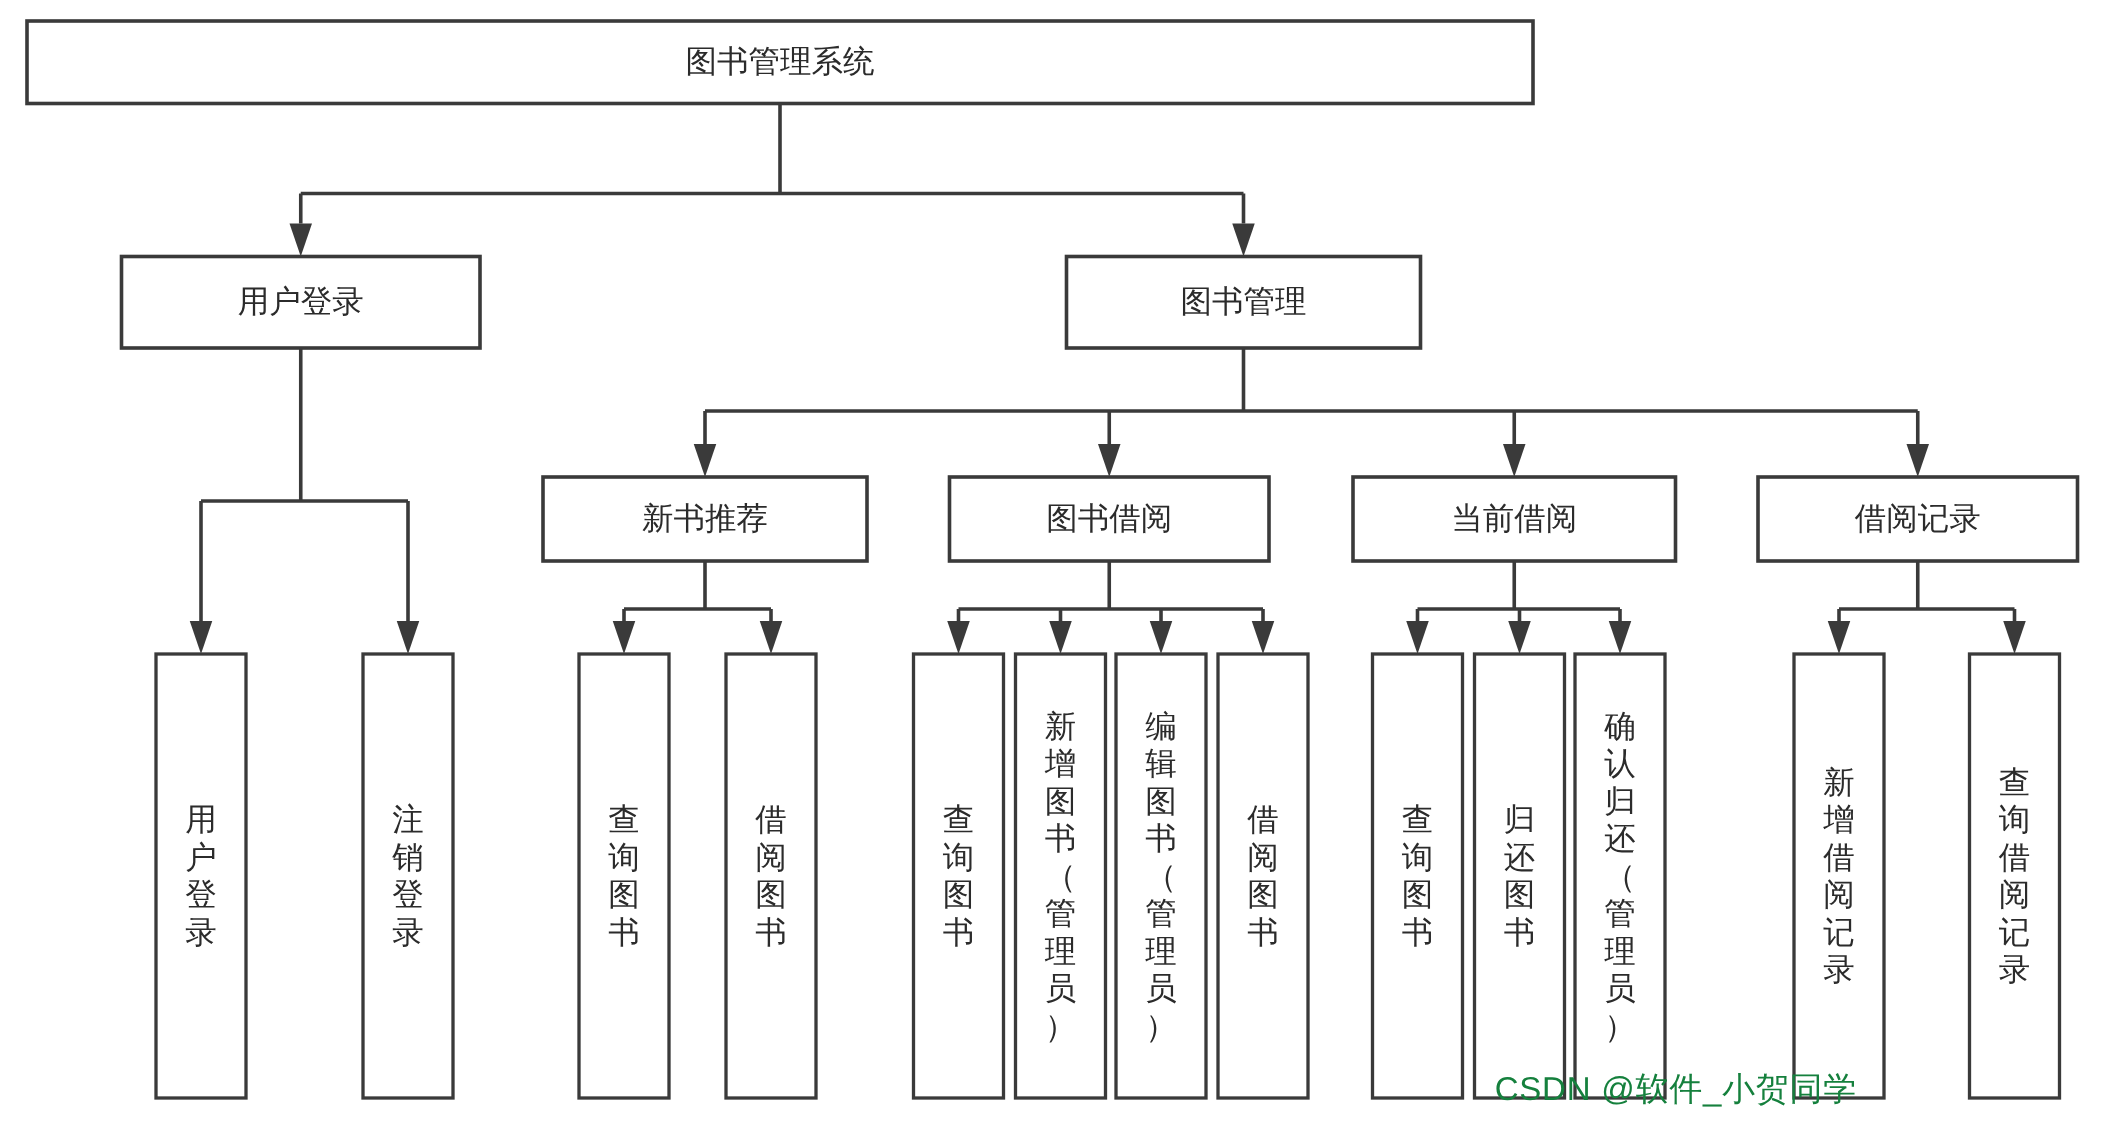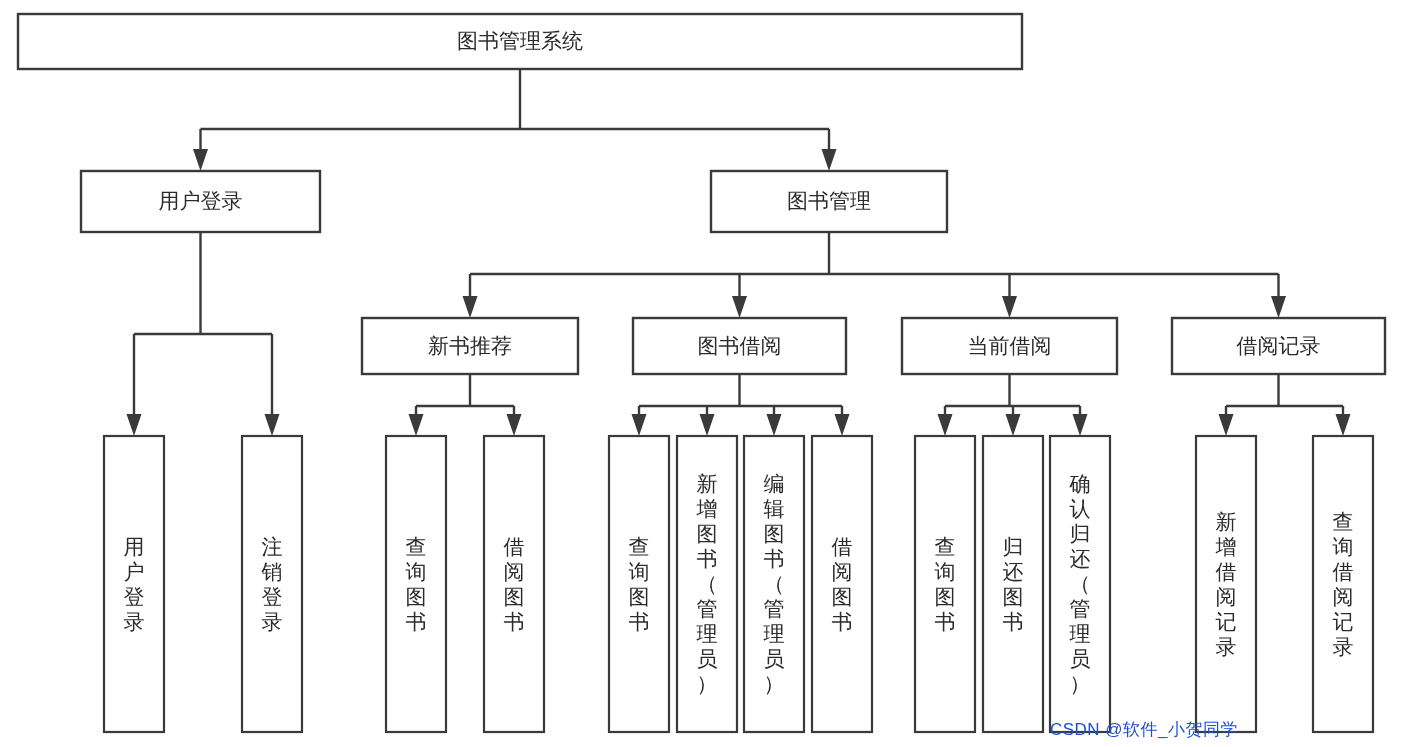--- a/index.html
+++ b/index.html
@@ -59,22 +59,22 @@
     font-family: "Liberation Sans", "DejaVu Sans", sans-serif;
     font-size: 21px;
     fill: #2b2b2b;
     text-anchor: middle;
   }
   .watermark-text {
     position: absolute;
     right: 8px;
     bottom: 6px;
     font-family: "Liberation Sans", "DejaVu Sans", sans-serif;
-    font-size: 17px;
-    color: #1d4ed8;
+    font-size: 22px;
+    color: #15803d;
     white-space: nowrap;
     letter-spacing: 0.5px;
     user-select: none;
   }
 </style>
 </head>
 <body>
 
 <div id="diagram-root">
   <svg class="diagram-canvas" viewBox="0 0 1405 747" xmlns="http://www.w3.org/2000/svg">

